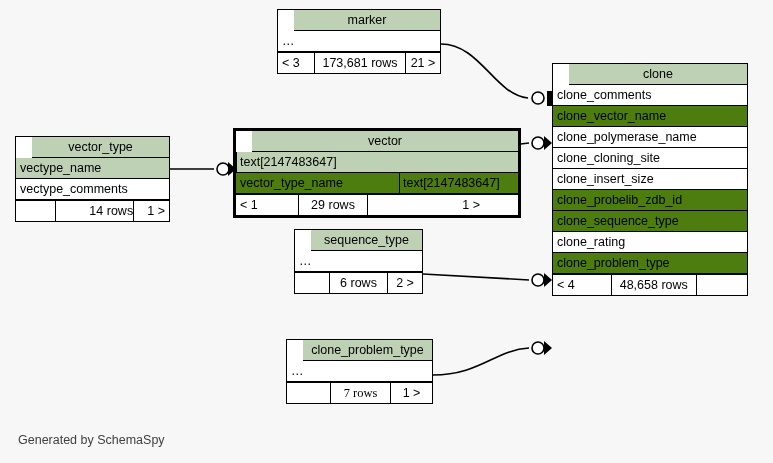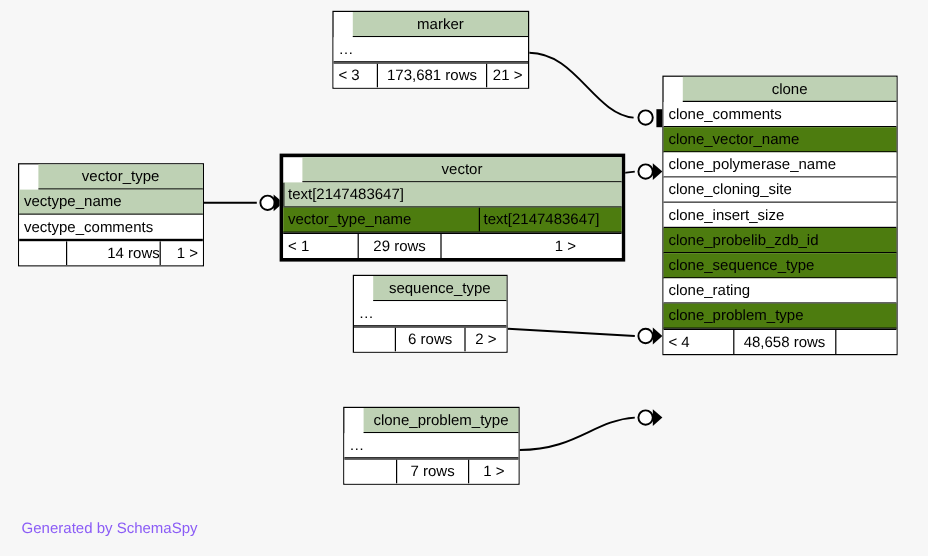--- a/index.html
+++ b/index.html
@@ -97,21 +97,21 @@
   .tfoot .fc:last-child { border-right: none; }
   .fc.left  { text-align: left; }
   .fc.center{ text-align: center; }
   .fc.right { text-align: right; }
 
   .footnote {
     position: absolute;
     left: 18px;
     top: 433px;
     font-size: 12.5px;
-    color: #8b5cf6;
+    color: #404040;
     white-space: nowrap;
   }
 </style>
 </head>
 <body>
 
 <div id="canvas">
 
   <svg class="edges" viewBox="0 0 773 463">
 
@@ -201,21 +201,21 @@
     </div>
   </div>
 
   <div class="tbl" style="left:286px; top:339px; width:147px;">
     <div class="thead">clone_problem_type</div>
     <div class="row plain ellip">
       <div class="cname">…</div>
     </div>
     <div class="tfoot">
       <div class="fc left" style="width:44px;"></div>
-      <div class="fc center" style="width:60px;">7 rows</div>
+      <div class="fc center" style="width:60px;font-family:Liberation Serif, serif;">7 rows</div>
       <div class="fc center" style="width:41px;">1 &gt;</div>
     </div>
   </div>
 
   <div class="tbl" style="left:552px; top:63px; width:196px;">
     <div class="thead">clone</div>
     <div class="row plain">
         <div class="cname">clone_comments</div>
       </div>
     <div class="row fk">

